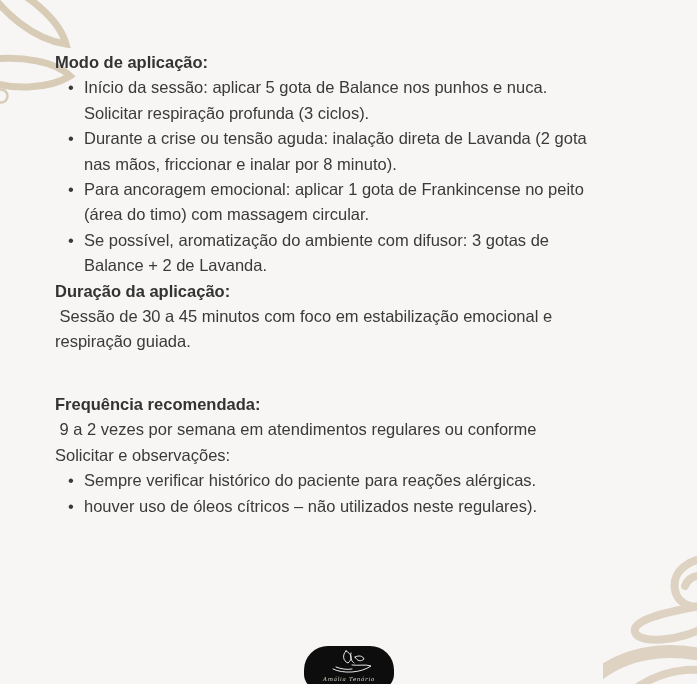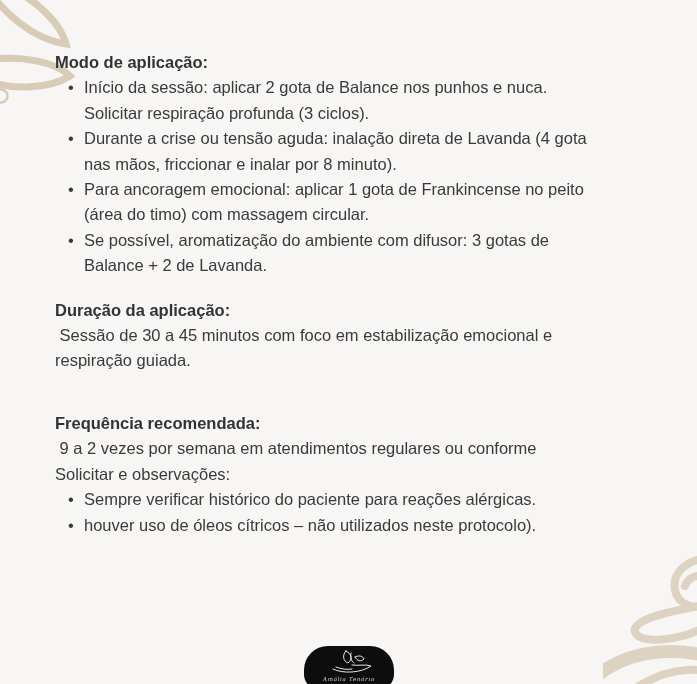--- a/index.html
+++ b/index.html
@@ -8,21 +8,21 @@
   .deco{position:absolute;pointer-events:none;}
   .deco-tl{left:0;top:0;}
   .deco-br{right:0;bottom:0;}
   .content{position:absolute;left:55px;top:50px;width:610px;color:#3a3a3a;
            font-size:16.5px;line-height:25.4px;}
   .heading{font-weight:700;color:#333;white-space:pre;}
   .line{white-space:pre;}
   .bullet-item{display:flex;}
   .dot{flex:none;width:16px;margin-left:13px;}
   .btext{flex:1;}
-  .sec-duracao{margin-top:19px;}
+  .sec-duracao{}
   .sec-frequencia{margin-top:37px;}
   .logo-badge{position:absolute;left:304px;top:646px;width:90px;height:44px;
               background:#0e0d0d;border-radius:24px 24px 16px 16px;
               display:flex;flex-direction:column;align-items:center;justify-content:flex-start;}
   .logo-art{margin-top:3px;}
   .logo-name{color:#ded9cf;font-size:5.5px;letter-spacing:0.7px;margin-top:1px;
              font-family:"DejaVu Serif",serif;font-style:italic;white-space:nowrap;}
 </style>
 </head>
 <body>
@@ -47,28 +47,28 @@
   </svg>
 
   <div class="content">
 
     <div class="sec">
       <div class="heading">Modo de aplicação:</div>
 
       <div class="bullet-item">
         <span class="dot">•</span>
         <div class="btext">
-          <div class="line">Início da sessão: aplicar 2 gota de Balance nos punhos e nuca.</div>
+          <div class="line">Início da sessão: aplicar 5 gota de Balance nos punhos e nuca.</div>
           <div class="line">Solicitar respiração profunda (3 ciclos).</div>
         </div>
       </div>
       <div class="bullet-item">
         <span class="dot">•</span>
         <div class="btext">
-          <div class="line">Durante a crise ou tensão aguda: inalação direta de Lavanda (4 gota</div>
+          <div class="line">Durante a crise ou tensão aguda: inalação direta de Lavanda (2 gota</div>
           <div class="line">nas mãos, friccionar e inalar por 8 minuto).</div>
         </div>
       </div>
       <div class="bullet-item">
         <span class="dot">•</span>
         <div class="btext">
           <div class="line">Para ancoragem emocional: aplicar 1 gota de Frankincense no peito</div>
           <div class="line">(área do timo) com massagem circular.</div>
         </div>
       </div>
@@ -94,21 +94,21 @@
 
       <div class="bullet-item">
         <span class="dot">•</span>
         <div class="btext">
           <div class="line">Sempre verificar histórico do paciente para reações alérgicas.</div>
         </div>
       </div>
       <div class="bullet-item">
         <span class="dot">•</span>
         <div class="btext">
-          <div class="line">houver uso de óleos cítricos – não utilizados neste protocolo).</div>
+          <div class="line">houver uso de óleos cítricos – não utilizados neste regulares).</div>
         </div>
       </div>
     </div>
 
   </div>
 
   <div class="logo-badge">
     <svg class="logo-art" width="52" height="26" viewBox="0 0 52 26">
       <g stroke="#ffffff" fill="none" stroke-width="0.9" stroke-linecap="round">
         <path d="M 23,2 C 19,6 20,12 25,14 C 30,10 29,5 23,2 Z"></path>

